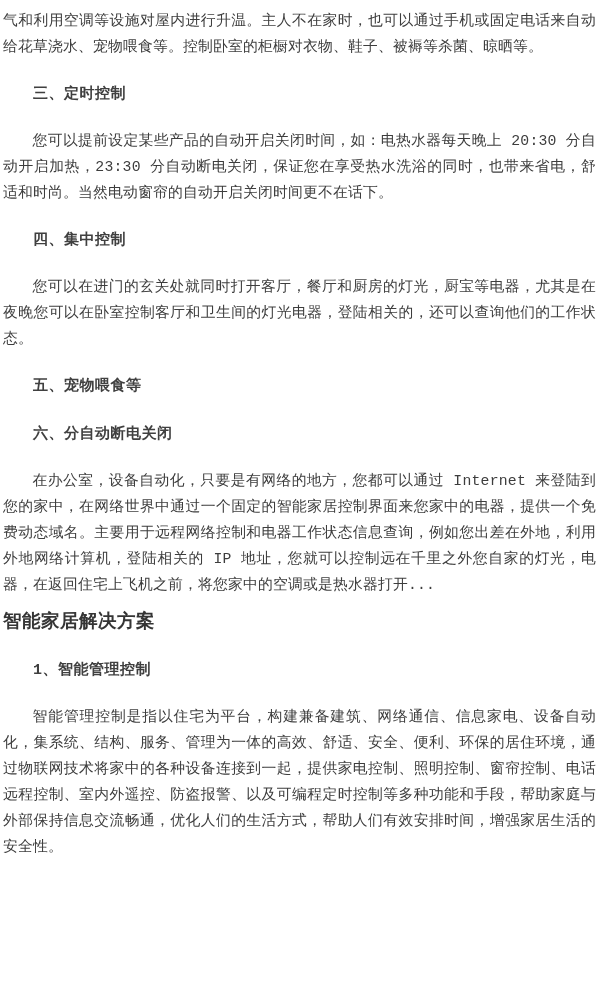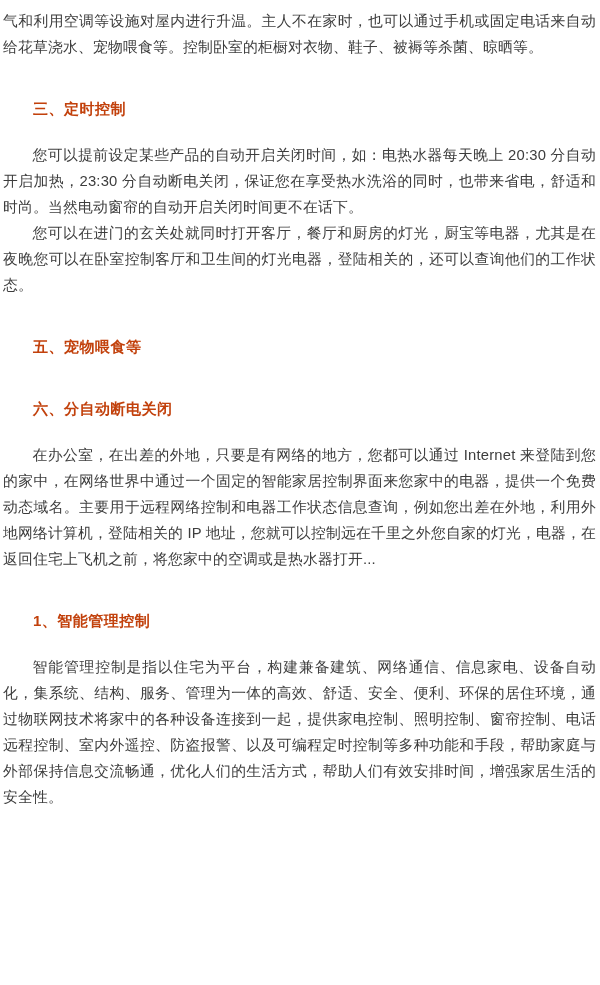--- a/index.html
+++ b/index.html
@@ -8,41 +8,41 @@
     background: #ffffff;
   }
   .page {
     position: relative;
     width: 600px;
     height: 985px;
     box-sizing: border-box;
     padding: 8px 4px 0 3px;
     background: #ffffff;
     overflow: hidden;
-    font-family: Liberation Sans, sans-serif;
+    font-family: Liberation Mono, monospace;
     color: #3d3d3d;
   }
   .para {
     margin: 0;
     font-size: 14.8px;
     line-height: 26px;
     text-align: justify;
     text-justify: inter-ideograph;
     letter-spacing: 0.2px;
   }
   .para.indent {
     text-indent: 2em;
   }
   .sec-heading {
-    margin: 36px 0 20px 0;
+    margin: 22px 0 20px 0;
     font-size: 15px;
     line-height: 26px;
     font-weight: bold;
     text-indent: 2em;
-    color: #c2410c;
+    color: #404040;
     letter-spacing: 0.5px;
   }
   .main-heading {
     margin: 12px 0 0 0;
     font-size: 18.5px;
     line-height: 26px;
     font-weight: bold;
     color: #353535;
     letter-spacing: 0.5px;
   }
@@ -51,30 +51,32 @@
 <body>
 
 <div class="page">
 
   <p class="para">气和利用空调等设施对屋内进行升温。主人不在家时，也可以通过手机或固定电话来自动给花草浇水、宠物喂食等。控制卧室的柜橱对衣物、鞋子、被褥等杀菌、晾晒等。</p>
 
   <h3 class="sec-heading">三、定时控制</h3>
 
   <p class="para indent">您可以提前设定某些产品的自动开启关闭时间，如：电热水器每天晚上 20:30 分自动开启加热，23:30 分自动断电关闭，保证您在享受热水洗浴的同时，也带来省电，舒适和时尚。当然电动窗帘的自动开启关闭时间更不在话下。</p>
 
+  <h3 class="sec-heading">四、集中控制</h3>
 
   <p class="para indent">您可以在进门的玄关处就同时打开客厅，餐厅和厨房的灯光，厨宝等电器，尤其是在夜晚您可以在卧室控制客厅和卫生间的灯光电器，登陆相关的，还可以查询他们的工作状态。</p>
 
   <h3 class="sec-heading">五、宠物喂食等</h3>
 
 
   <h3 class="sec-heading">六、分自动断电关闭</h3>
 
-  <p class="para indent">在办公室，在出差的外地，只要是有网络的地方，您都可以通过 Internet 来登陆到您的家中，在网络世界中通过一个固定的智能家居控制界面来您家中的电器，提供一个免费动态域名。主要用于远程网络控制和电器工作状态信息查询，例如您出差在外地，利用外地网络计算机，登陆相关的 IP 地址，您就可以控制远在千里之外您自家的灯光，电器，在返回住宅上飞机之前，将您家中的空调或是热水器打开...</p>
+  <p class="para indent">在办公室，设备自动化，只要是有网络的地方，您都可以通过 Internet 来登陆到您的家中，在网络世界中通过一个固定的智能家居控制界面来您家中的电器，提供一个免费动态域名。主要用于远程网络控制和电器工作状态信息查询，例如您出差在外地，利用外地网络计算机，登陆相关的 IP 地址，您就可以控制远在千里之外您自家的灯光，电器，在返回住宅上飞机之前，将您家中的空调或是热水器打开...</p>
 
 
 
+  <h2 class="main-heading">智能家居解决方案</h2>
 
   <h3 class="sec-heading">1、智能管理控制</h3>
 
   <p class="para indent">智能管理控制是指以住宅为平台，构建兼备建筑、网络通信、信息家电、设备自动化，集系统、结构、服务、管理为一体的高效、舒适、安全、便利、环保的居住环境，通过物联网技术将家中的各种设备连接到一起，提供家电控制、照明控制、窗帘控制、电话远程控制、室内外遥控、防盗报警、以及可编程定时控制等多种功能和手段，帮助家庭与外部保持信息交流畅通，优化人们的生活方式，帮助人们有效安排时间，增强家居生活的安全性。</p>
 
 </div>
 
 </body></html>

